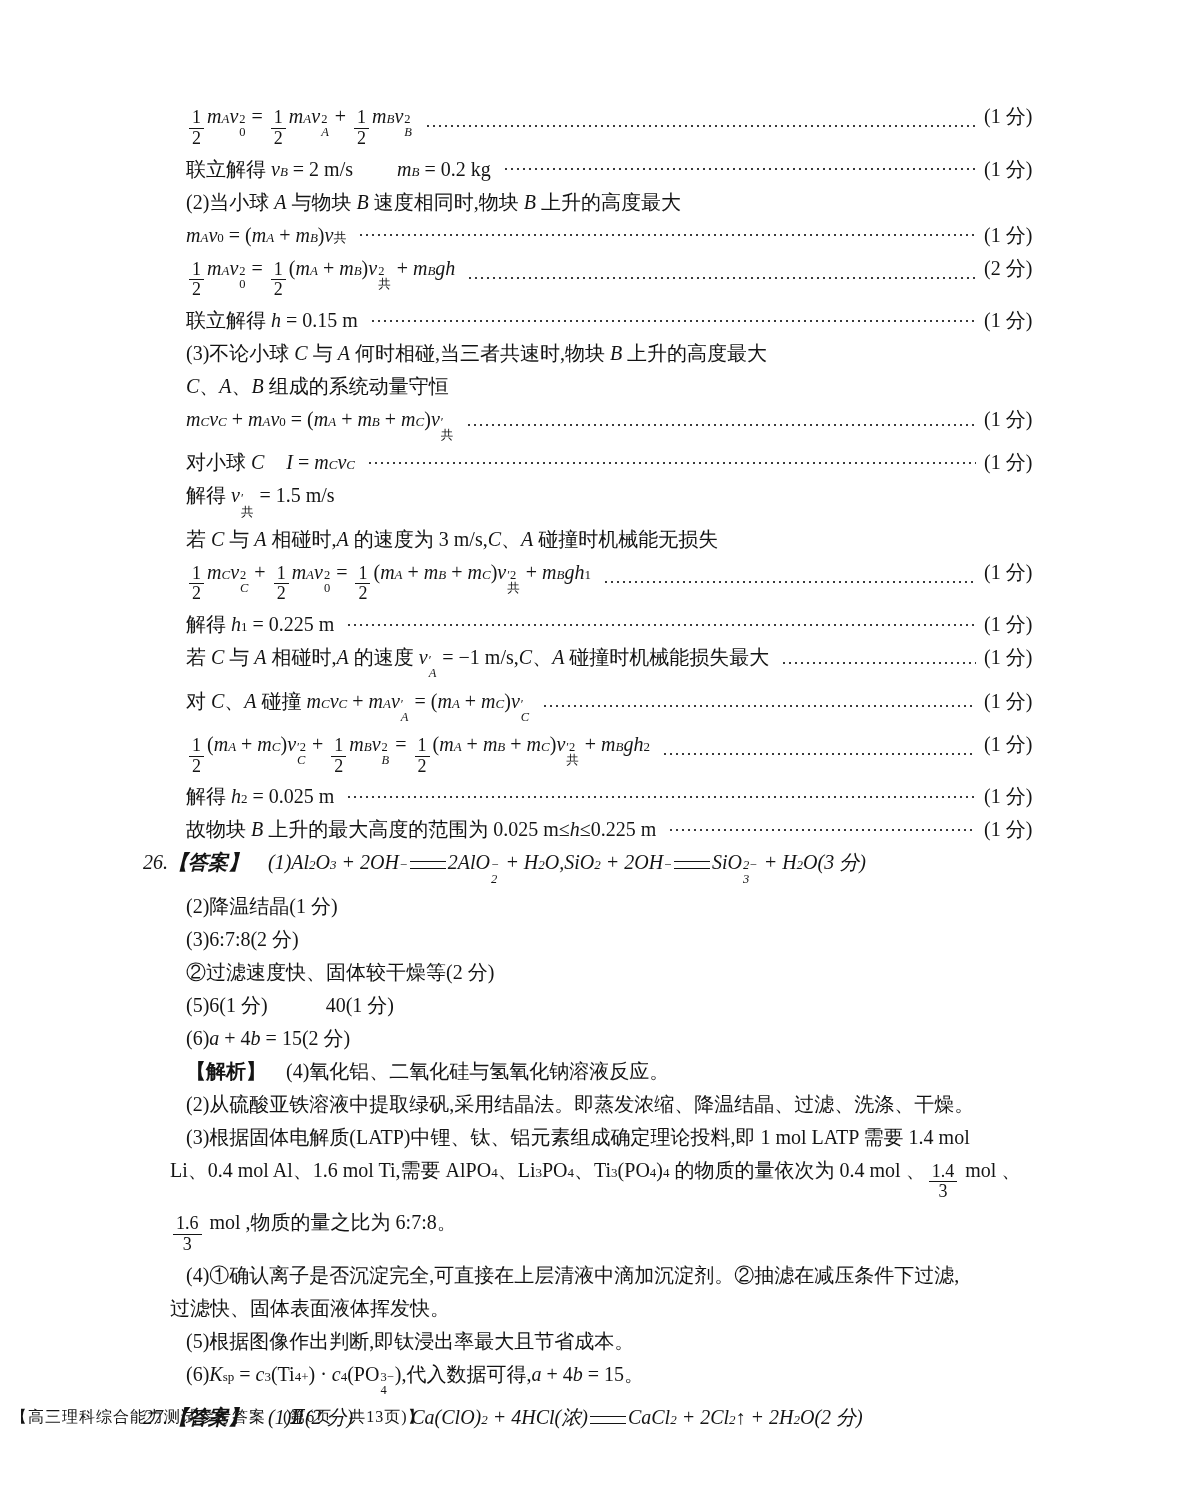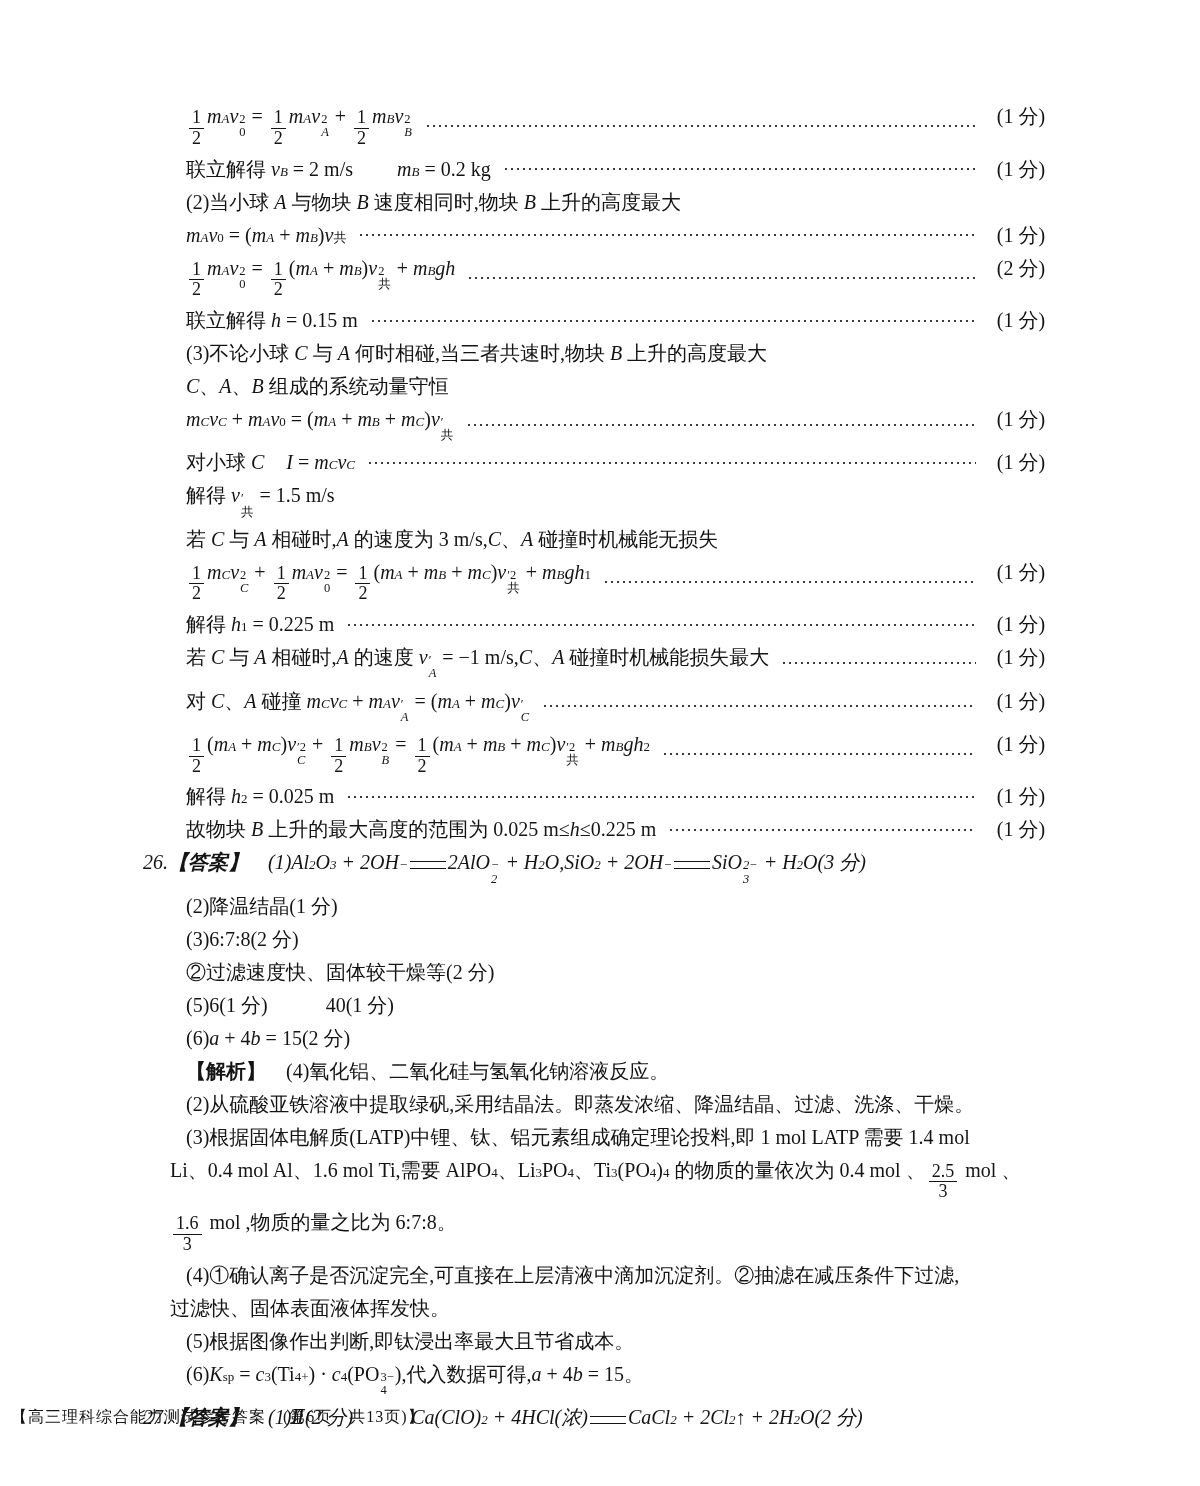--- a/index.html
+++ b/index.html
@@ -50,21 +50,21 @@
     border-top:1.7px solid #141414;border-bottom:1.7px solid #141414;
     margin:0 2px;vertical-align:3px;
   }
   .gap{display:inline-block;}
   .leader{
     flex:1 1 auto;min-width:14px;height:4px;align-self:center;
     margin:0 8px 0 12px;
     background-image:radial-gradient(circle,#3a3a3a 1.15px,transparent 1.35px);
     background-size:6px 4px;background-position:left center;background-repeat:repeat-x;
   }
-  .score{flex:0 0 auto;width:74px;text-align:center;white-space:pre;}
+  .score{flex:0 0 auto;width:74px;text-align:left;white-space:pre;}
   .footer{
     position:absolute;left:11px;bottom:58px;width:100%;
     text-align:left;font-size:16px;letter-spacing:1px;
   }
 </style>
 </head>
 <body>
 
 <div class="page">
   <div class="lines" id="lines">
@@ -526,21 +526,21 @@
         <span class="tx">PO</span>
         <span class="sub">4</span>
         <span class="tx">、Ti</span>
         <span class="sub">3</span>
         <span class="tx">(PO</span>
         <span class="sub">4</span>
         <span class="tx">)</span>
         <span class="sub">4</span>
         <span class="tx"> 的物质的量依次为 0.4 mol 、</span>
         <span class="frac">
-          <span class="fn">2.5</span>
+          <span class="fn">1.4</span>
           <span class="fd">3</span>
         </span>
         <span class="tx"> mol 、</span>
       </div>
       <div class="line cont">
         <span class="frac">
           <span class="fn">1.6</span>
           <span class="fd">3</span>
         </span>
         <span class="tx"> mol ,物质的量之比为 6:7:8。</span>

